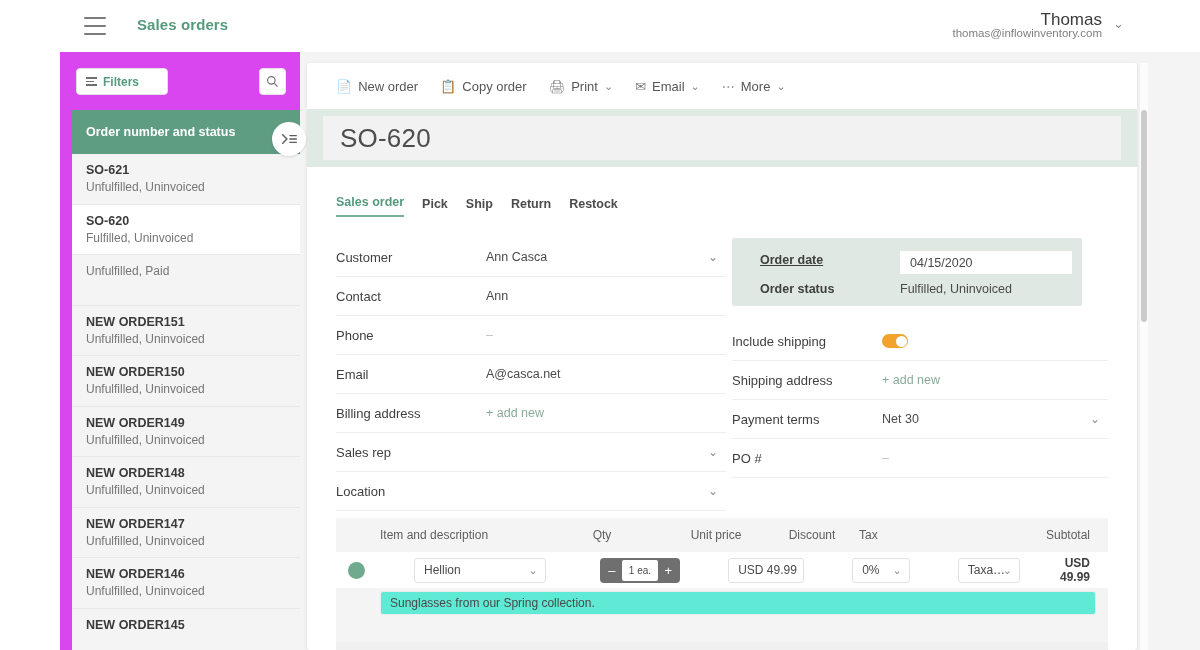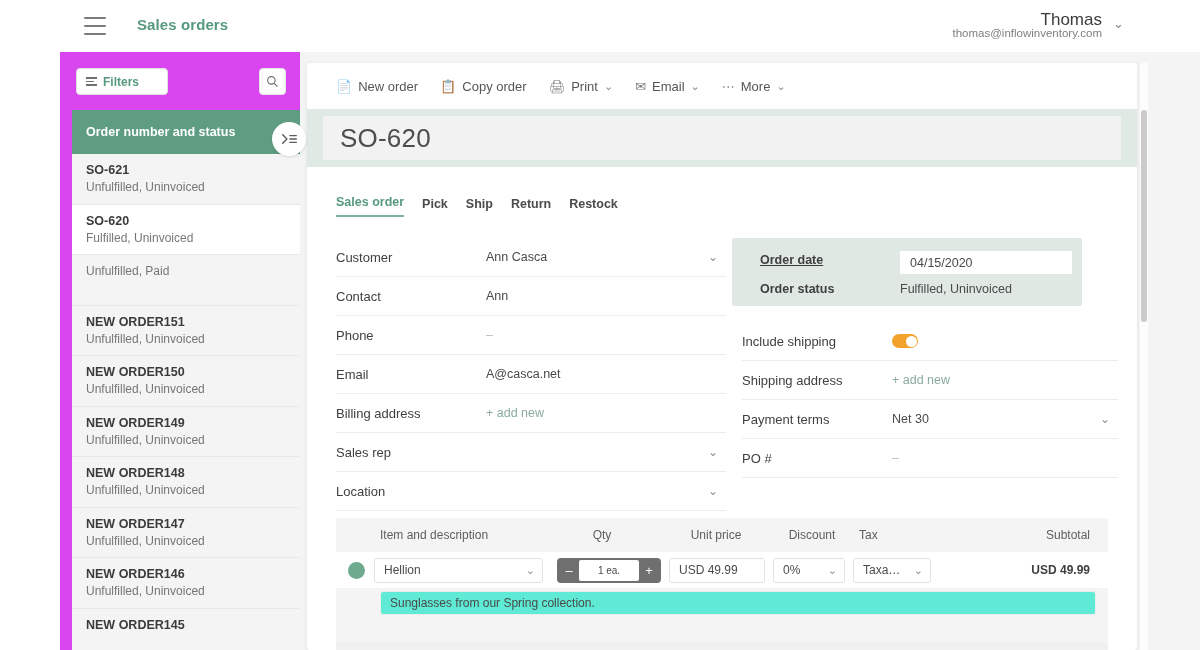--- a/index.html
+++ b/index.html
@@ -144,21 +144,21 @@
     display:flex; align-items:flex-end; gap:18px;
   }
   .tab {
     font-size:12.5px; font-weight:bold; color:#4b4b4b;
     padding-bottom:6px; cursor:pointer; white-space:nowrap;
   }
   .tab.active { color:#569a7d; border-bottom:2px solid #7ab198; }
 
   
   .form-left  { position:absolute; left:29px; top:175px; width:390px; }
-  .form-right { position:absolute; left:425px; top:175px; width:376px;margin-left:10px; }
+  .form-right { position:absolute; left:425px; top:175px; width:376px; }
 
   .frow {
     height:39px; border-bottom:1px solid #ededed;
     display:flex; align-items:center; position:relative;
   }
   .flabel { font-size:13px; font-weight:normal; color:#3f3f3f; width:150px; }
   .fvalue { font-size:12.5px; color:#4a4a4a; }
   .fvalue.dash { color:#bdbdbd; }
   .fvalue.addnew { color:#8aab9c; }
   .fcaret {
@@ -203,20 +203,21 @@
   .ih-item  { width:195px; padding-left:32px; }
   .ih-qty   { width:118px; text-align:center; }
   .ih-price { width:110px; text-align:center; }
   .ih-disc  { width:82px;  text-align:center; }
   .ih-tax   { width:92px;  padding-left:6px; }
   .ih-sub   { flex:1; text-align:right; padding-right:6px; }
 
   .item-row {
     display:flex; align-items:center; height:36px; padding:0 12px;
     background:#ffffff;
+    gap:40px;
   }
   .dot {
     width:17px; height:17px; border-radius:50%; background:#6faa8f;
     margin-right:9px; flex:none; cursor:pointer;
   }
   .cell-box {
     height:25px; background:#ffffff; border:1px solid #e2e2e2; border-radius:3px;
     display:flex; align-items:center; font-size:12px; color:#4a4a4a;
     position:relative; cursor:pointer;
   }

